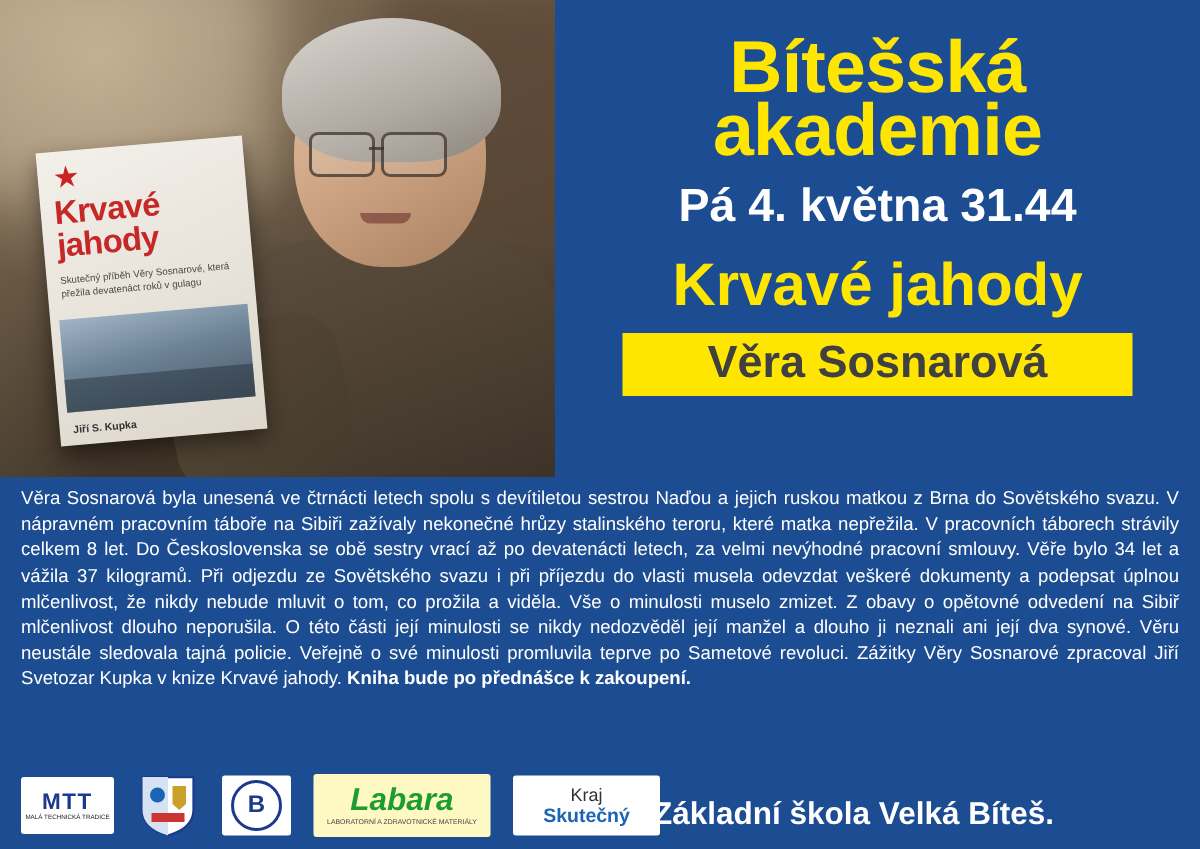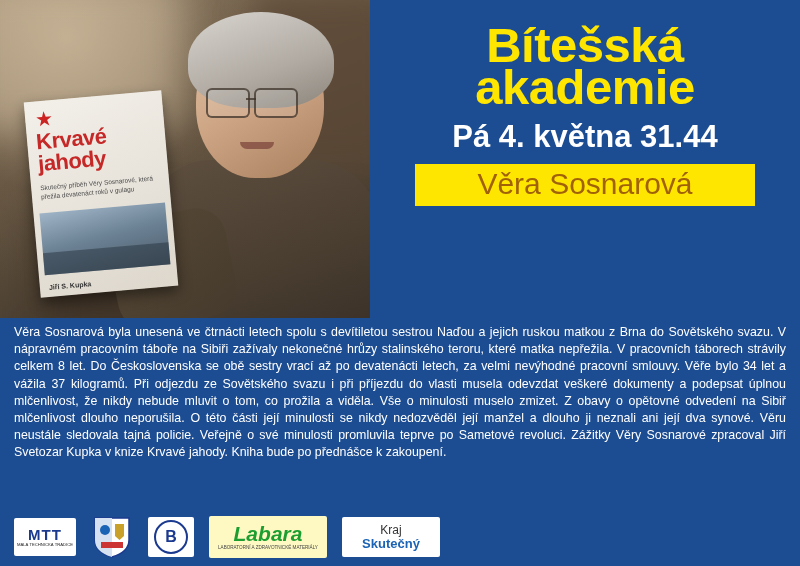--- a/index.html
+++ b/index.html
@@ -242,38 +242,38 @@
     font-weight: bold;
     line-height: 44px;
   }
   .t-author-box {
     margin: 10px auto 0;
     width: 340px;
     background: #ffe600;
     padding: 3px 0 5px;
   }
   .t-author {
-    color: #a16207;
+    color: #404040;
     font-size: 30px;
-    font-weight: normal;
+    font-weight: bold;
     line-height: 34px;
   }
 
   
   .body-text {
     position: absolute;
     left: 14px;
     top: 324px;
     width: 772px;
     color: #ffffff;
     font-size: 12.4px;
     line-height: 17.2px;
     text-align: justify;
   }
-  .body-text b { font-weight: normal; margin-top: 38px; }
+  .body-text b { font-weight: bold; margin-top: 38px; }
 
   
   .bottom {
     position: absolute;
     left: 0;
     bottom: 0;
     width: 800px;
     height: 72px;
   }
   .logos {
@@ -356,20 +356,21 @@
         </div>
         <div class="book-sub">Skutečný příběh Věry Sosnarové, která přežila devatenáct roků v gulagu</div>
         <div class="book-photo"></div>
         <div class="book-author">Jiří S. Kupka</div>
       </div>
     </div>
 
     <div class="headline-col">
       <div class="t-akademie">Bítešská akademie</div>
       <div class="t-date">Pá 4. května 31.44</div>
+      <div class="t-book">Krvavé jahody</div>
       <div class="t-author-box">
         <div class="t-author">Věra Sosnarová</div>
       </div>
     </div>
   </div>
 
   <div class="body-text">
     <span>Věra Sosnarová byla unesená ve čtrnácti letech spolu s devítiletou sestrou Naďou a jejich ruskou matkou z Brna do Sovětského svazu. V nápravném pracovním táboře na Sibiři zažívaly nekonečné hrůzy stalinského teroru, které matka nepřežila. V pracovních táborech strávily celkem 8 let. Do Československa se obě sestry vrací až po devatenácti letech, za velmi nevýhodné pracovní smlouvy. Věře bylo 34 let a vážila 37 kilogramů. Při odjezdu ze Sovětského svazu i při příjezdu do vlasti musela odevzdat veškeré dokumenty a podepsat úplnou mlčenlivost, že nikdy nebude mluvit o tom, co prožila a viděla. Vše o minulosti muselo zmizet. Z obavy o opětovné odvedení na Sibiř mlčenlivost dlouho neporušila. O této části její minulosti se nikdy nedozvěděl její manžel a dlouho ji neznali ani její dva synové. Věru neustále sledovala tajná policie. Veřejně o své minulosti promluvila teprve po Sametové revoluci. Zážitky Věry Sosnarové zpracoval Jiří Svetozar Kupka v knize Krvavé jahody. </span><b>Kniha bude po přednášce k zakoupení.</b>
   </div>
 
@@ -406,16 +407,17 @@
 
       <div class="logo logo-kraj">
         <div>
           <div class="l1">Kraj</div>
           <div class="l2">Skutečný</div>
         </div>
       </div>
     </div>
 
     <div class="invite">
+      <div>Základní škola Velká Bíteš.</div>
     </div>
   </div>
 
 </div>
 
 </body></html>

